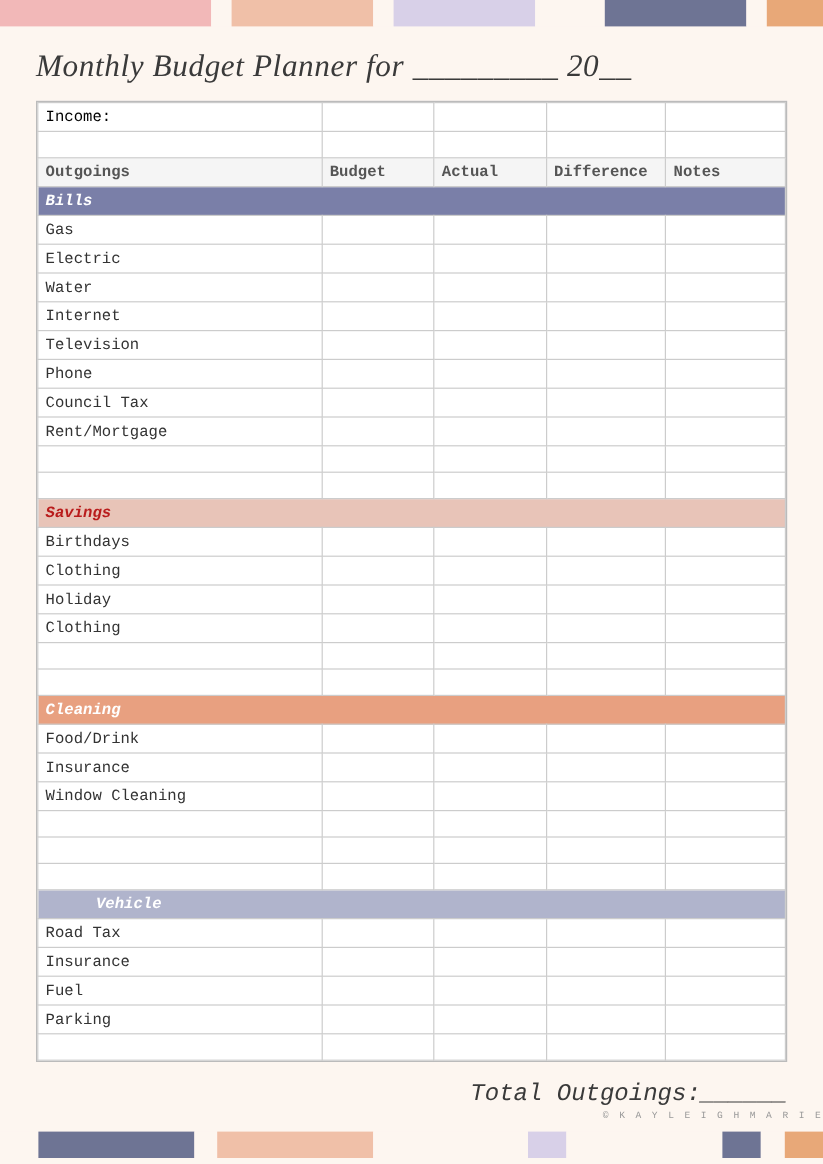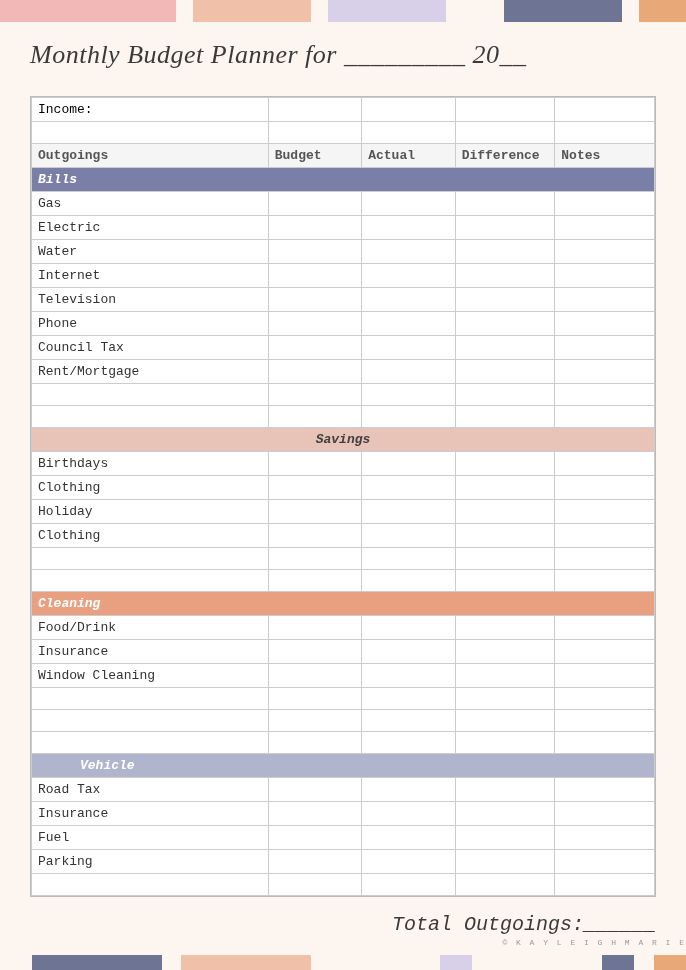--- a/index.html
+++ b/index.html
@@ -33,21 +33,21 @@
     .title-area {
       padding: 18px 30px 14px 30px;
       font-size: 26px;
       font-family: 'Georgia', cursive;
       color: #3a3a3a;
       font-style: italic;
       letter-spacing: 0.5px;
     }
 
     .planner-container {
-      margin: 12px 30px 10px 30px;
+      margin: 0 30px 10px 30px;
       border: 1.5px solid #bbb;
       background: #fff;
     }
 
     table {
       width: 100%;
       border-collapse: collapse;
       font-size: 13px;
       font-family: 'Courier New', Courier, monospace;
     }
@@ -77,22 +77,21 @@
     }
 
     .bills-header td {
       background: #7a7fa8;
       color: #fff;
       font-family: Liberation Mono, monospace;
     }
 
     .savings-header td {
       background: #e8c4b8;
-      color: #404040;
-      text-align: center;
+      color: #b91c1c;
     }
 
     .household-header td {
       background: #e8a080;
       color: #fff;
     }
 
     .vehicle-header td {
       background: #b0b4cc;
       color: #fff;

